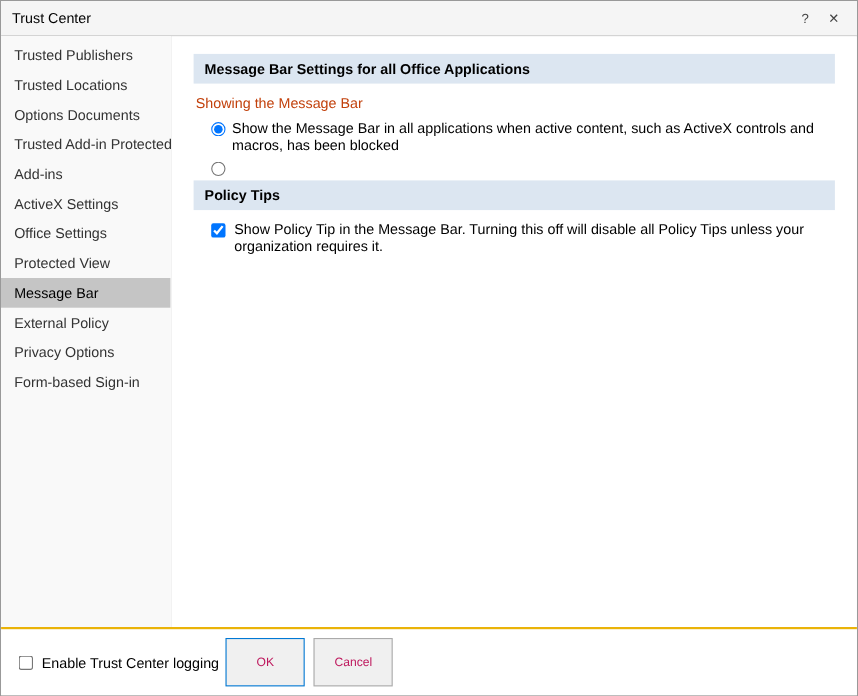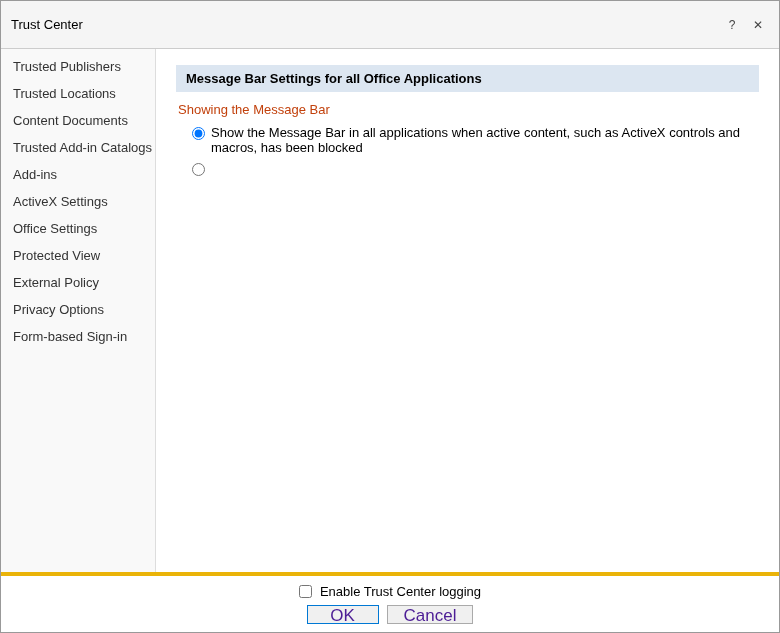--- a/index.html
+++ b/index.html
@@ -21,21 +21,21 @@
       display: flex;
       flex-direction: column;
     }
     .title-bar {
       background: #f5f5f5;
       border-bottom: 1px solid #ccc;
       padding: 6px 10px;
       display: flex;
       align-items: center;
       justify-content: space-between;
-      height: 48px;
+      height: 32px;
     }
     .title-bar-title {
       font-size: 13px;
       font-weight: normal;
       color: #000;
     }
     .title-bar-controls {
       display: flex;
       gap: 4px;
       align-items: center;
@@ -140,51 +140,51 @@
       flex: 1;
       display: flex;
       align-items: center;
       justify-content: center;
       color: #888;
       font-style: italic;
       font-size: 18px;
       font-family: Georgia, serif;
     }
     .footer {
-      border-top: 4px solid #eab308;
+      border-top: 2px solid #eab308;
       padding: 8px 16px;
       display: flex;
-      flex-direction: column;
+      flex-direction: row;
       gap: 6px;
       background: #fff;
       align-items: center;
     }
     .logging-row {
       display: flex;
       align-items: center;
       gap: 8px;
       font-size: 13px;
     }
     .logging-row input[type="checkbox"] {
       cursor: pointer;
     }
     .footer-buttons {
       display: flex;
       justify-content: flex-end;
       gap: 8px;
     }
     .btn {
       min-width: 72px;
-      height: 19px;
+      height: 44px;
       padding: 0 16px;
       border: 1px solid #aaa;
       background: #f0f0f0;
       cursor: pointer;
-      font-size: 17px;
-      color: #4c1d95;
+      font-size: 11px;
+      color: #be185d;
     }
     .btn-ok {
       border-color: #0078d4;
     }
   </style>
 </head>
 <body>
 
 <div class="dialog">
 
@@ -194,46 +194,54 @@
       <button class="title-bar-btn">?</button>
       <button class="title-bar-btn">✕</button>
     </div>
   </div>
 
   <div class="dialog-body">
 
     <div class="sidebar">
     <div class="sidebar-item">Trusted Publishers</div>
         <div class="sidebar-item">Trusted Locations</div>
-        <div class="sidebar-item">Content Documents</div>
-        <div class="sidebar-item">Trusted Add-in Catalogs</div>
+        <div class="sidebar-item">Options Documents</div>
+        <div class="sidebar-item">Trusted Add-in Protected</div>
         <div class="sidebar-item">Add-ins</div>
         <div class="sidebar-item">ActiveX Settings</div>
         <div class="sidebar-item">Office Settings</div>
         <div class="sidebar-item">Protected View</div>
+        <div class="sidebar-item active">Message Bar</div>
         <div class="sidebar-item">External Policy</div>
         <div class="sidebar-item">Privacy Options</div>
         <div class="sidebar-item">Form-based Sign-in</div>
       </div>
 
     <div class="content-area">
       <div class="section-header">Message Bar Settings for all Office Applications</div>
 
       <div class="sub-label">Showing the Message Bar</div>
 
       <div class="radio-group">
         <div class="radio-item">
           <input type="radio" name="message-bar" id="show-message-bar" checked="" style="">
           <label for="show-message-bar">Show the Message Bar in all applications when active content, such as ActiveX controls and macros, has been blocked</label>
         </div>
         <div class="radio-item">
           <input type="radio" name="message-bar" id="never-show" style="">
         </div>
       </div>
 
+      <div class="policy-section">
+        <div class="policy-header">Policy Tips</div>
+        <div class="checkbox-item">
+          <input type="checkbox" id="policy-tip" checked="" style="">
+          <label for="policy-tip">Show Policy Tip in the Message Bar. Turning this off will disable all Policy Tips unless your organization requires it.</label>
+        </div>
+      </div>
 
     </div>
   </div>
 
   <div class="footer">
     <div class="logging-row">
       <input type="checkbox" id="logging" style="">
       <label for="logging">Enable Trust Center logging</label>
     </div>
     <div class="footer-buttons">

